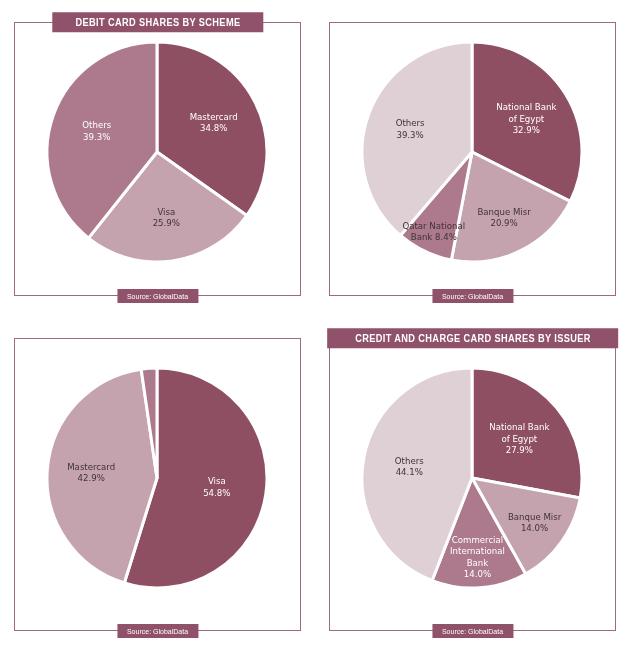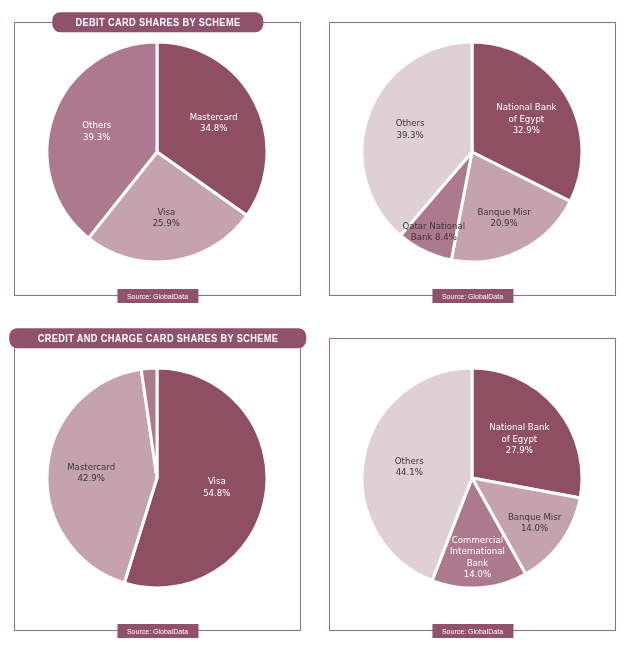--- a/index.html
+++ b/index.html
@@ -32,21 +32,20 @@
     font-family:"Liberation Sans Narrow","Liberation Sans",sans-serif;
     font-size:10.5px;
     font-weight:bold;
     letter-spacing:0.4px;
     padding:5px 12px 4px 12px;
     white-space:nowrap;
     text-transform:uppercase;
     transform-origin:center;
     z-index:3;
     line-height:1;
-    border-radius:8px;
   }
   .title-banner span{
     display:inline-block;
     transform:scaleX(0.88);
     transform-origin:center;
   }
   .source-banner{
     position:absolute;
     bottom:20px;left:50%;
     transform:translate(-50%,50%);
@@ -118,34 +117,34 @@
     <div class="chart-area">
         <svg class="pie" width="287" height="262" viewBox="18 6 287 262">
           <path d="M 161 130 L 161 20 A 110 110 0 1 1 128.32542602652612 235.0350999221307 Z" fill="#8e4f63" stroke="#ffffff" stroke-width="3" stroke-linejoin="round"></path>
           <path d="M 161 130 L 128.32542602652612 235.0350999221307 A 110 110 0 0 1 145.15881391925225 21.14662695370839 Z" fill="#c4a3ae" stroke="#ffffff" stroke-width="3" stroke-linejoin="round"></path>
           <path d="M 161 130 L 145.15881391925225 21.14662695370839 A 110 110 0 0 1 160.99999999999997 20 Z" fill="#ad798d" stroke="#ffffff" stroke-width="3" stroke-linejoin="round"></path>
           <text class="slice-label" x="220.8134305566438" y="139.0886481418058" fill="#ffffff"><tspan x="220.8134305566438" dy="-5.6px">Visa</tspan><tspan x="220.8134305566438" dy="11.2px">54.8%</tspan></text>
           <text class="slice-label" x="95.20345597361356" y="124.82169968196224" fill="#3f3438"><tspan x="95.20345597361356" dy="-5.6px">Mastercard</tspan><tspan x="95.20345597361356" dy="11.2px">42.9%</tspan></text>
           <text class="slice-label" x="151.62924840960468" y="0.5386968448443952" fill="#ffffff"><tspan x="151.62924840960468" dy="-5.6px">Others</tspan><tspan x="151.62924840960468" dy="11.2px">2.3%</tspan></text>
         </svg>
       </div>
-    <div class="title-banner"><span>CREDIT AND CHARGE CARD SHARES BY SCHEME</span></div>
     <div class="source-banner">Source: GlobalData</div>
   </div>
 
   <div class="panel">
     <div class="frame"></div>
     <div class="chart-area">
         <svg class="pie" width="287" height="262" viewBox="18 6 287 262">
           <path d="M 161 130 L 161 20 A 110 110 0 0 1 269.1789725494863 149.93263399898507 Z" fill="#8e4f63" stroke="#ffffff" stroke-width="3" stroke-linejoin="round"></path>
           <path d="M 161 130 L 269.1789725494863 149.93263399898507 A 110 110 0 0 1 214.5975138297866 226.0588700290912 Z" fill="#c4a3ae" stroke="#ffffff" stroke-width="3" stroke-linejoin="round"></path>
           <path d="M 161 130 L 214.5975138297866 226.0588700290912 A 110 110 0 0 1 121.14970966250002 232.52782237040321 Z" fill="#ad798d" stroke="#ffffff" stroke-width="3" stroke-linejoin="round"></path>
           <path d="M 161 130 L 121.14970966250002 232.52782237040321 A 110 110 0 0 1 160.99999999999997 20 Z" fill="#ded0d5" stroke="#ffffff" stroke-width="3" stroke-linejoin="round"></path>
           <text class="slice-label" x="208.34002610069513" y="90.5857648966074" fill="#ffffff"><tspan x="208.34002610069513" dy="-11.2px">National Bank</tspan><tspan x="208.34002610069513" dy="11.2px">of Egypt</tspan><tspan x="208.34002610069513" dy="11.2px">27.9%</tspan></text>
           <text class="slice-label" x="223.57745066134825" y="174.86716693448034" fill="#3f3438"><tspan x="223.57745066134825" dy="-5.6px">Banque Misr</tspan><tspan x="223.57745066134825" dy="11.2px">14.0%</tspan></text>
           <text class="slice-label" x="166.469554036581" y="209.01091050380904" fill="#ffffff"><tspan x="166.469554036581" dy="-16.799999999999997px">Commercial</tspan><tspan x="166.469554036581" dy="11.2px">International</tspan><tspan x="166.469554036581" dy="11.2px">Bank</tspan><tspan x="166.469554036581" dy="11.2px">14.0%</tspan></text>
           <text class="slice-label" x="98.29282521515421" y="118.24201418172314" fill="#3f3438"><tspan x="98.29282521515421" dy="-5.6px">Others</tspan><tspan x="98.29282521515421" dy="11.2px">44.1%</tspan></text>
         </svg>
       </div>
+    <div class="title-banner"><span>CREDIT AND CHARGE CARD SHARES BY ISSUER</span></div>
     <div class="source-banner">Source: GlobalData</div>
   </div>
 
 </div>
 
 </body></html>

